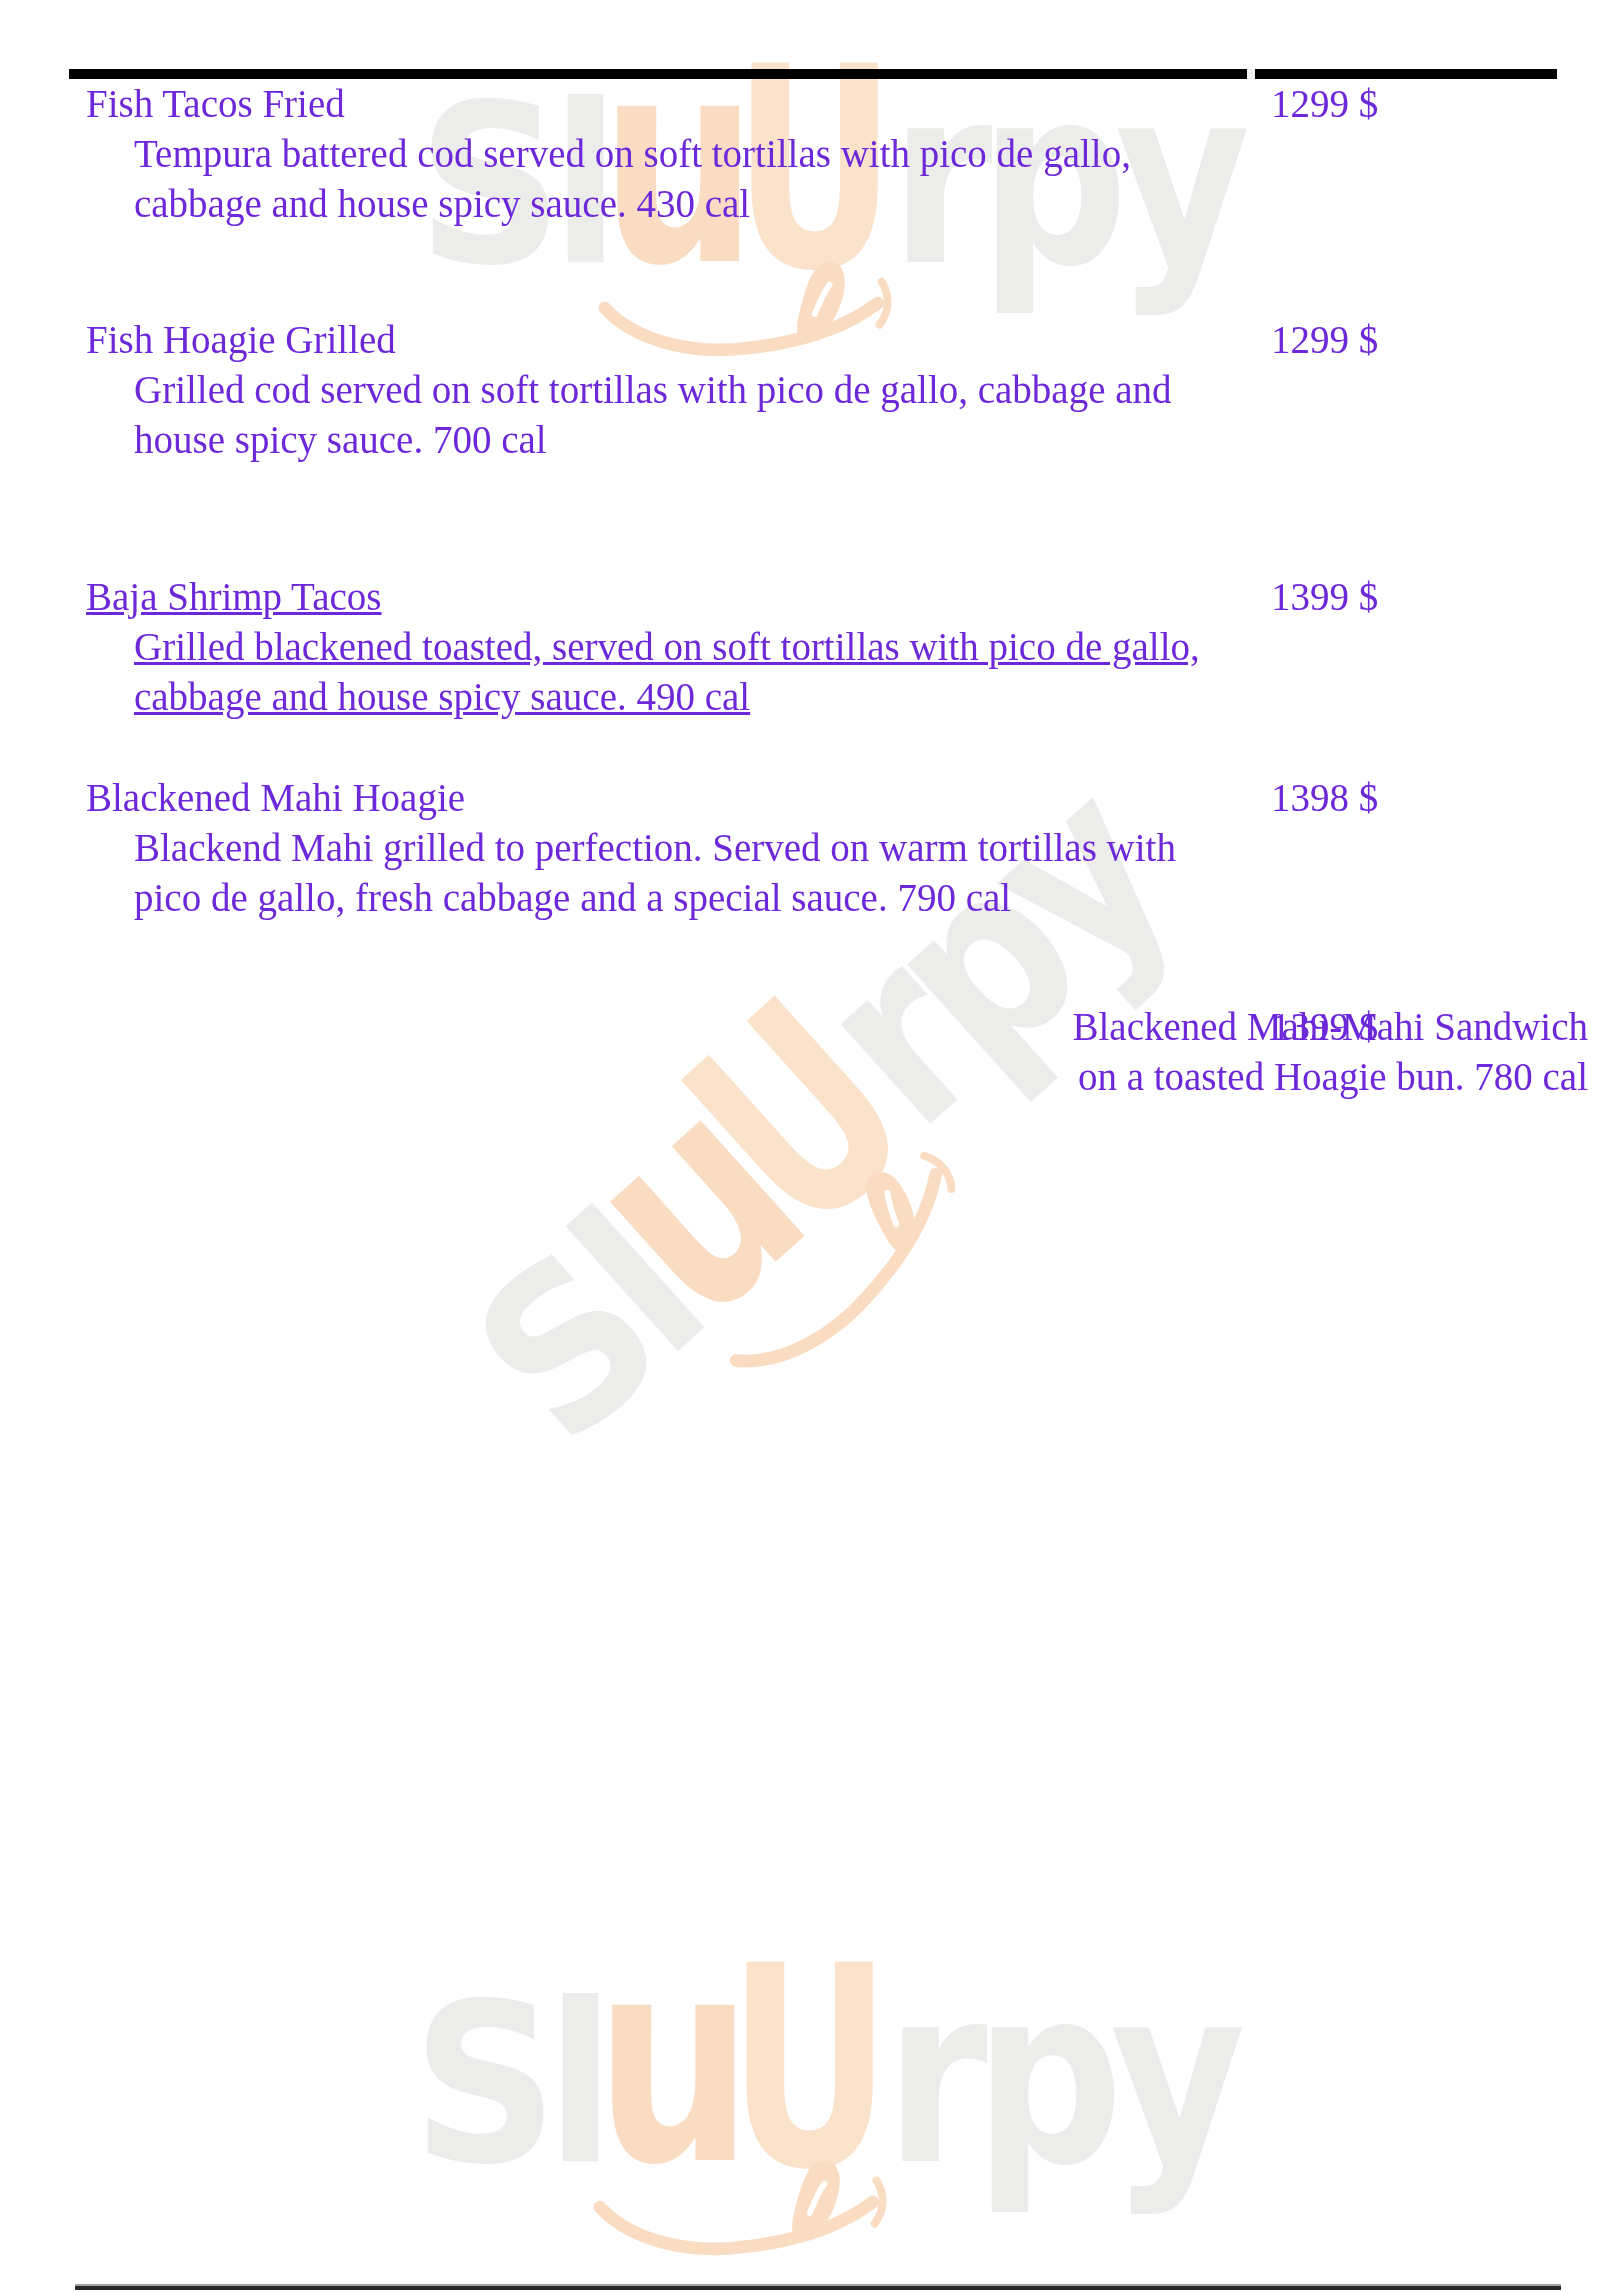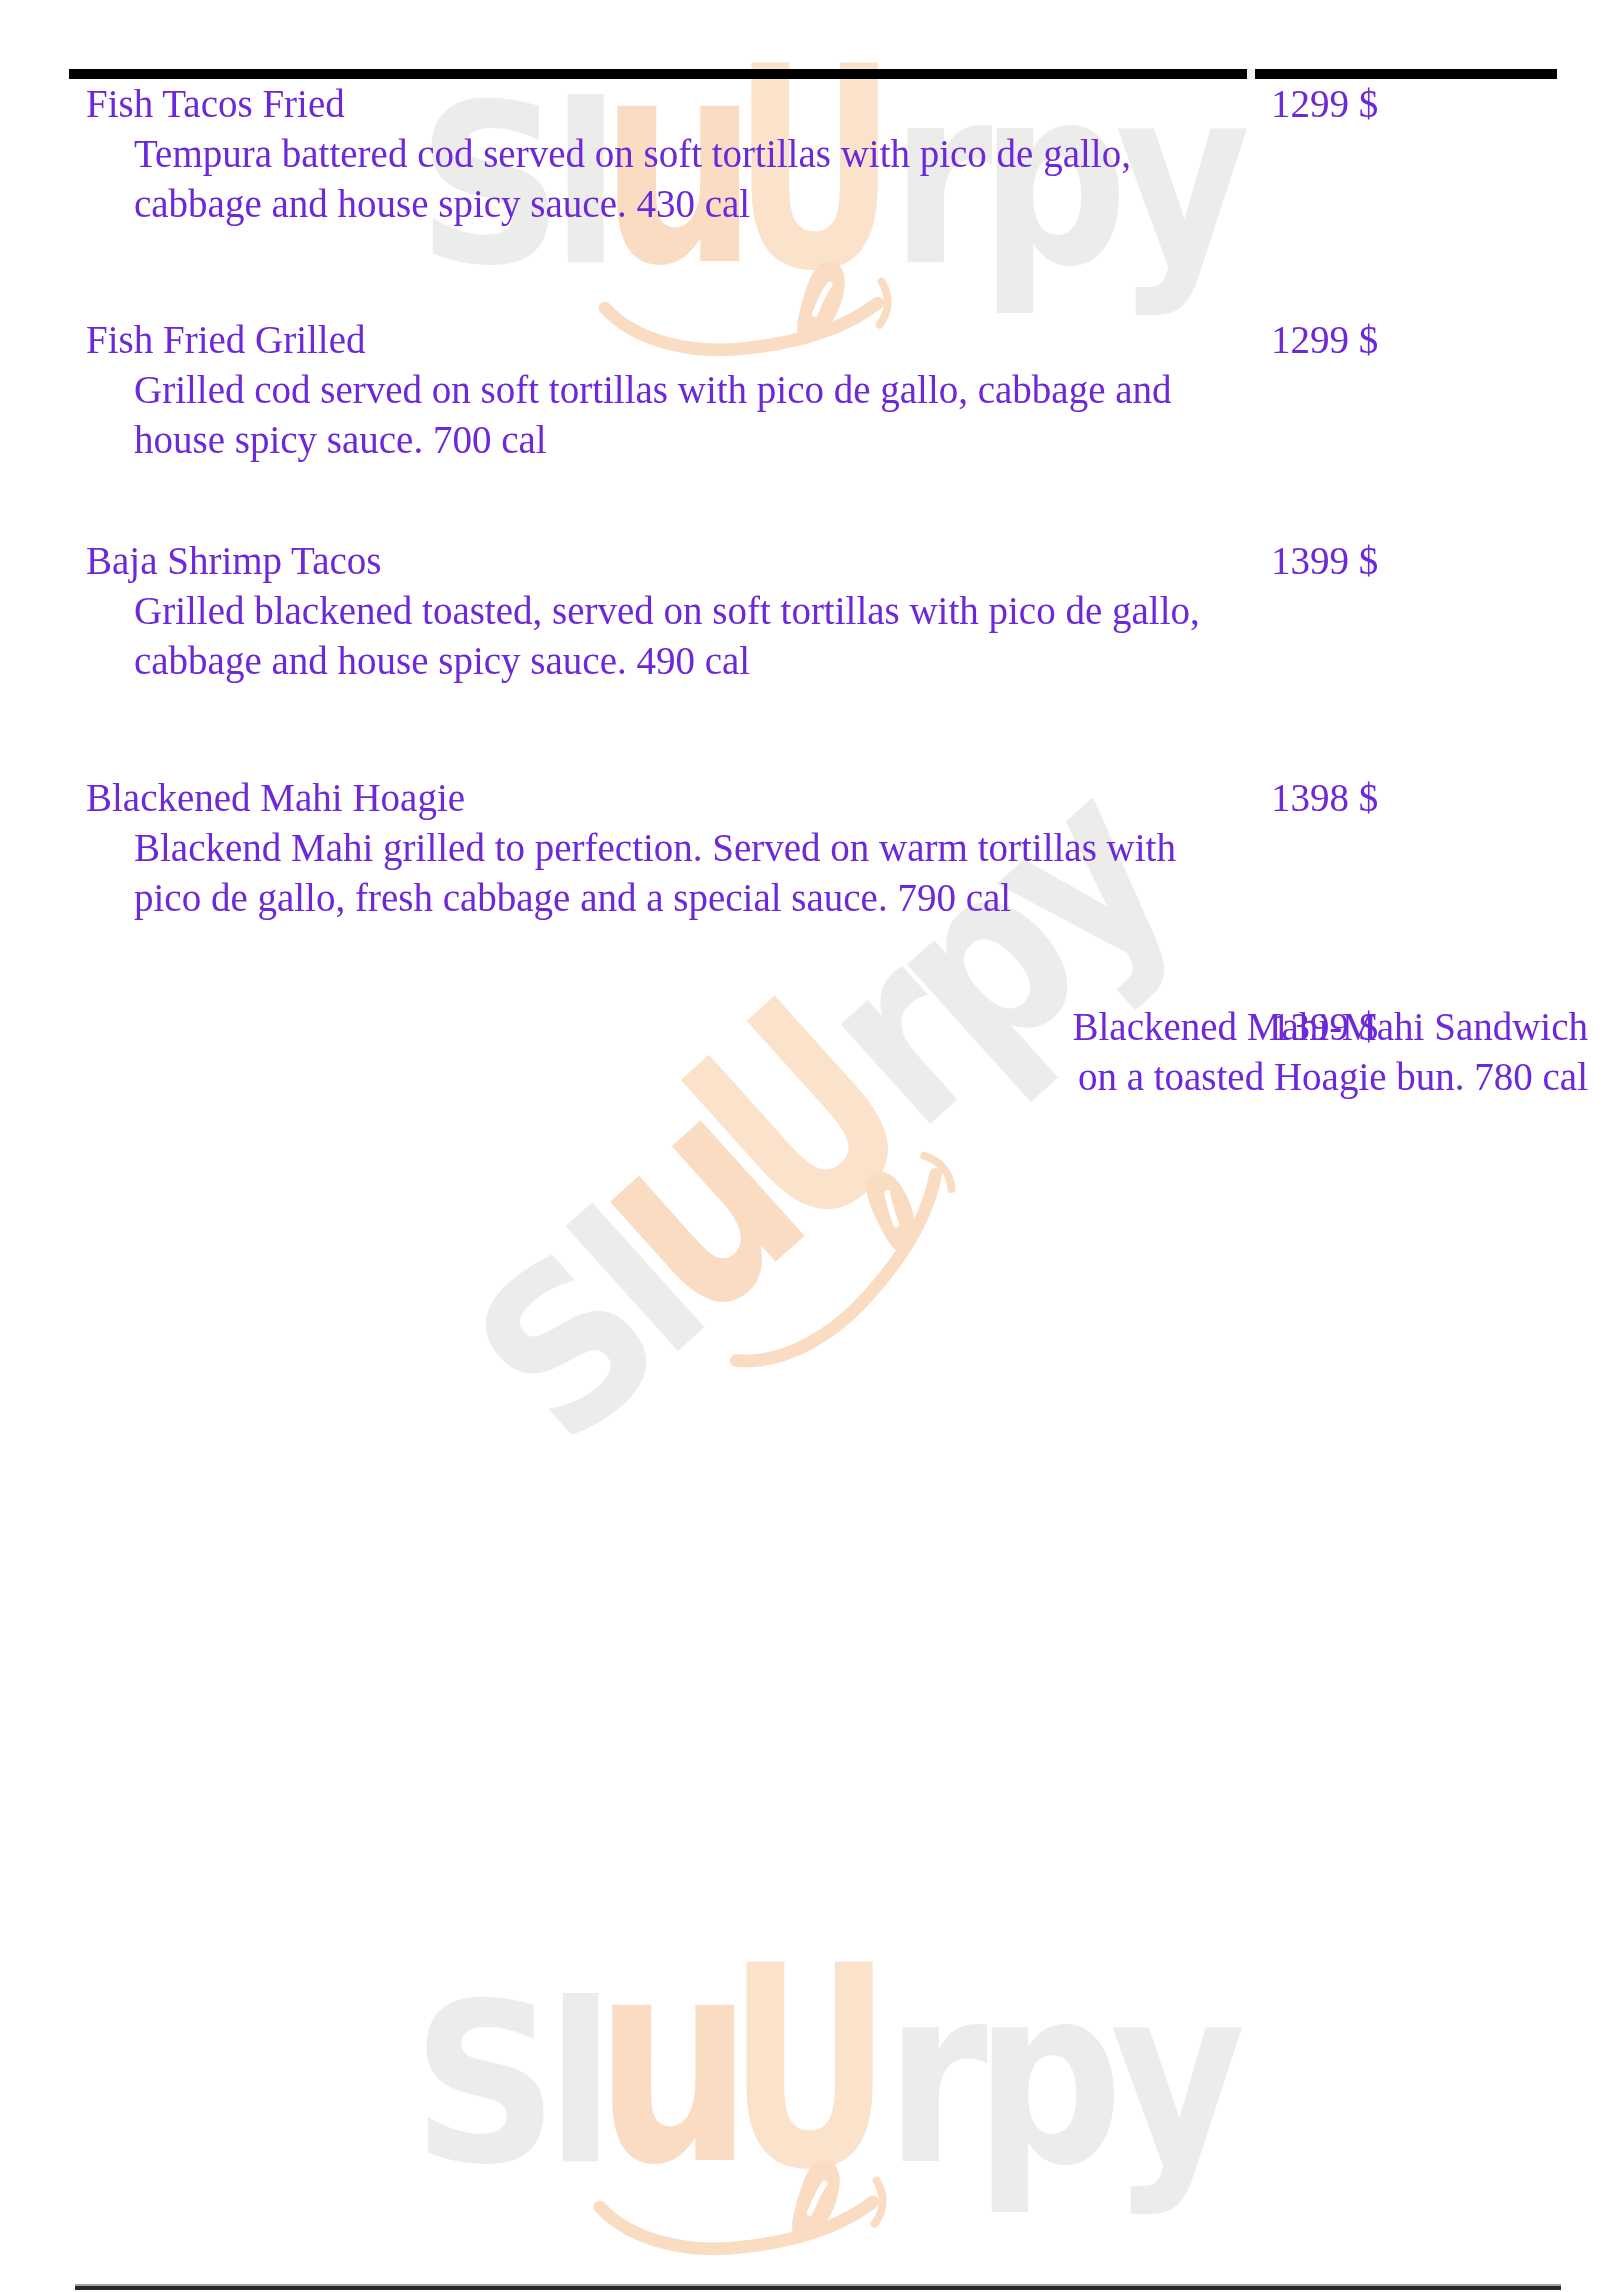--- a/index.html
+++ b/index.html
@@ -70,21 +70,21 @@
     line-height: 50px;
     color: #6d28d9;
     z-index: 2;
   }
   .item .pr { position: absolute; left: 1185px; top: 0; white-space: nowrap; }
   .item .nm { white-space: nowrap; }
   .item .ds { white-space: nowrap; margin-left: 48px; }
 
   #item-0 { top: 79px; }
   #item-1 { top: 315px; }
-  #item-2 { top: 536px; }
+  #item-2 { top: 572px; text-decoration: underline; }
   #item-3 { top: 773px; }
   #item-4 { top: 1002px; text-align: right; }
 </style>
 </head>
 <body>
 
 <div class="wm" id="wm-top">
   <span class="p-sl">Sl</span>
   <span class="p-u">u</span>
   <span class="p-uu">U</span>
@@ -128,21 +128,21 @@
 <div class="bottom-rule"></div>
 
 <div class="item" id="item-0">
   <div class="nm">Fish Tacos Fried</div>
   <div class="pr">1299 $</div>
   <div class="ds">Tempura battered cod served on soft tortillas with pico de gallo,</div>
   <div class="ds">cabbage and house spicy sauce. 430 cal</div>
 </div>
 
 <div class="item" id="item-1">
-  <div class="nm">Fish Fried Grilled</div>
+  <div class="nm">Fish Hoagie Grilled</div>
   <div class="pr">1299 $</div>
   <div class="ds">Grilled cod served on soft tortillas with pico de gallo, cabbage and</div>
   <div class="ds">house spicy sauce. 700 cal</div>
 </div>
 
 <div class="item" id="item-2">
   <div class="nm">Baja Shrimp Tacos</div>
   <div class="pr">1399 $</div>
   <div class="ds">Grilled blackened toasted, served on soft tortillas with pico de gallo,</div>
   <div class="ds">cabbage and house spicy sauce. 490 cal</div>

